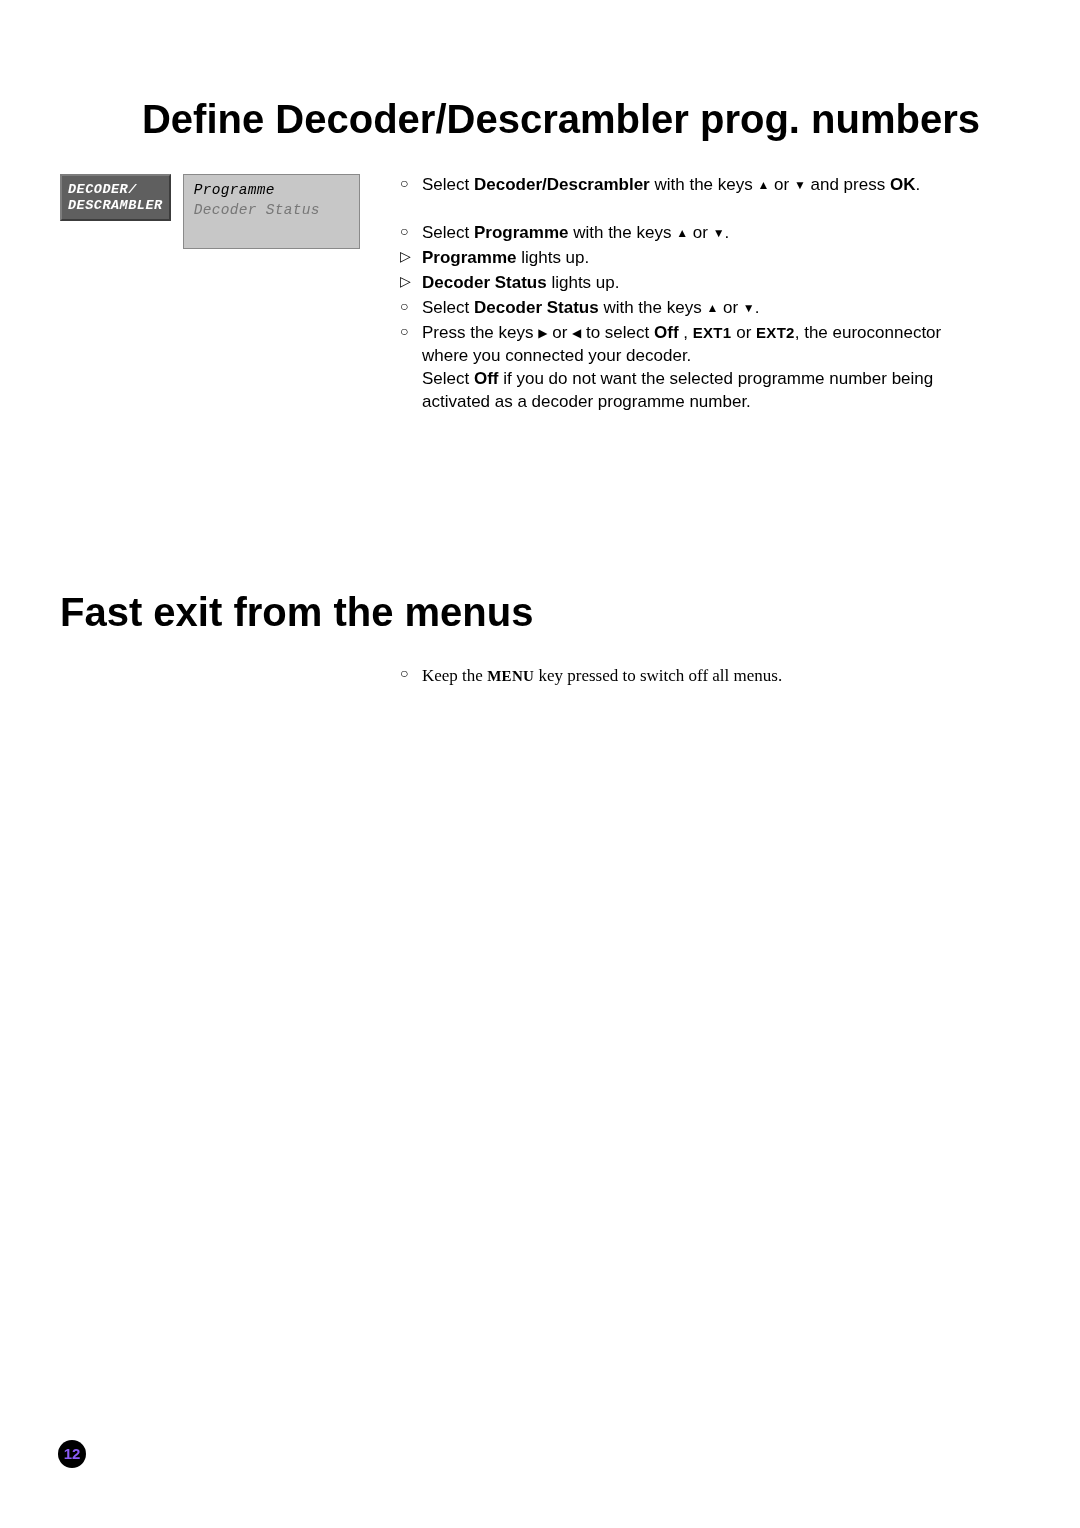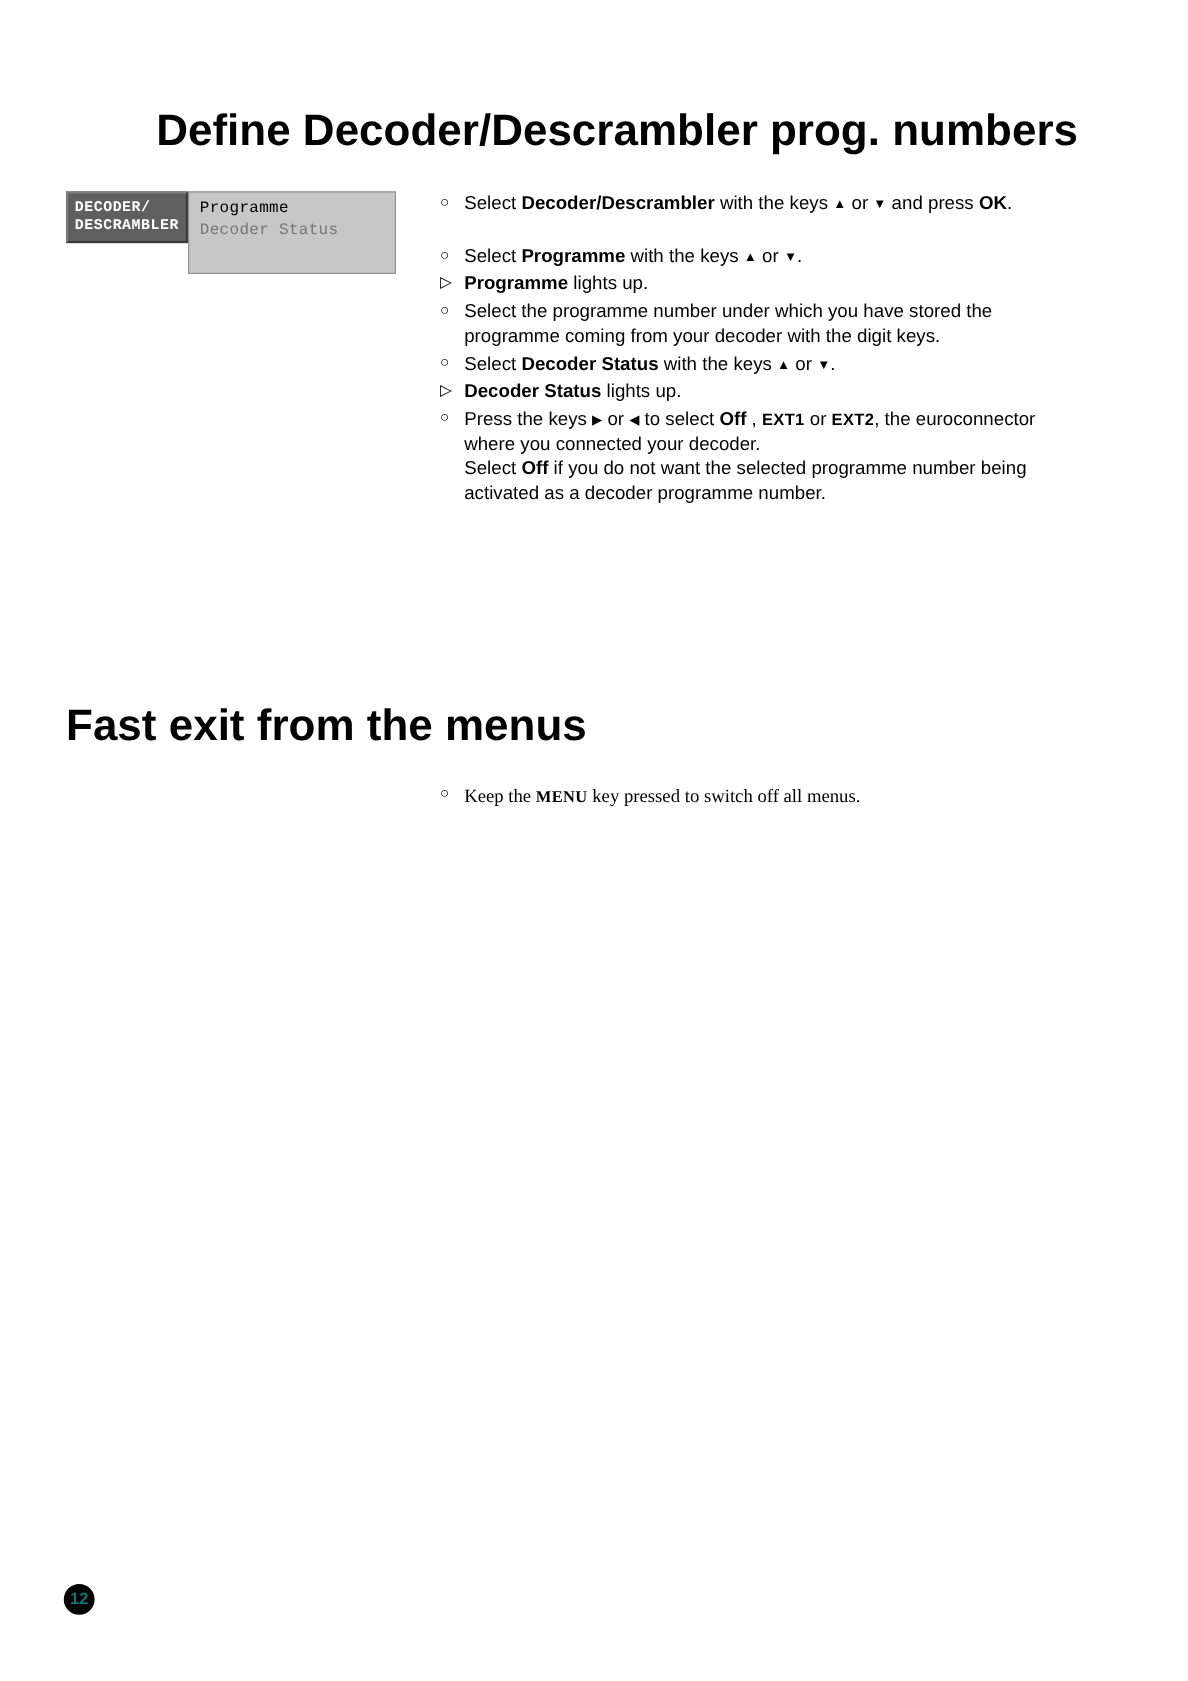--- a/index.html
+++ b/index.html
@@ -29,21 +29,22 @@
   }
   .content-row {
     display: flex;
     align-items: flex-start;
   }
   .menu-side {
     width: 300px;
     flex-shrink: 0;
     display: flex;
     align-items: flex-start;
-    gap: 0;
+    gap: 12px;
+    font-style: italic;
   }
   .button {
     background: #5f5f5f;
     color: #fff;
     font-family: "Courier New", monospace;
     font-size: 13.5px;
     font-weight: 700;
     padding: 6px 6px 5px 6px;
     border: 2px solid #3c3c3c;
     border-top-color: #7d7d7d;
@@ -94,21 +95,21 @@
     margin-left: 340px;
     font-family: Liberation Serif, serif;
   }
   .page-badge {
     position: absolute;
     left: 58px;
     bottom: 60px;
     width: 28px;
     height: 28px;
     background: #000;
-    color: #0f766e;
+    color: #8b5cf6;
     border-radius: 50%;
     text-align: center;
     line-height: 28px;
     font-weight: 700;
     font-size: 15px;
   }
 </style>
 </head>
 <body>
 
@@ -134,26 +135,25 @@
       <ul class="instructions">
         <li data-bullet="○">
           <span>Select </span><span class="b">Decoder/Descrambler</span><span> with the keys </span><span class="tri">▲</span><span> or </span><span class="tri">▼</span><span> and press </span><span class="b">OK</span><span>.</span>
         </li>
         <li class="gap" data-bullet="○">
           <span>Select </span><span class="b">Programme</span><span> with the keys </span><span class="tri">▲</span><span> or </span><span class="tri">▼</span><span>.</span>
         </li>
         <li data-bullet="▷">
           <span class="b">Programme</span><span> lights up.</span>
         </li>
-        <li data-bullet="○">Select the programme number under which you have stored the programme coming from your decoder with the digit keys.</li>
+        <li data-bullet="▷">
+          <span class="b">Decoder Status</span><span> lights up.</span>
+        </li>
         <li data-bullet="○">
           <span>Select </span><span class="b">Decoder Status</span><span> with the keys </span><span class="tri">▲</span><span> or </span><span class="tri">▼</span><span>.</span>
-        </li>
-        <li data-bullet="▷">
-          <span class="b">Decoder Status</span><span> lights up.</span>
         </li>
         <li data-bullet="○">
           <span>Press the keys </span><span class="tri">▶</span><span> or </span><span class="tri">◀</span><span> to select </span><span class="b">Off</span><span> , </span><span class="sc">EXT1</span><span> or </span><span class="sc">EXT2</span><span>, the euroconnector where you connected your decoder.</span><br>
           <span>Select </span><span class="b">Off</span><span> if you do not want the selected programme number being activated as a decoder programme number.</span>
         </li>
       </ul>
     </div>
   </div>
 
   <h1 class="second">Fast exit from the menus</h1>

